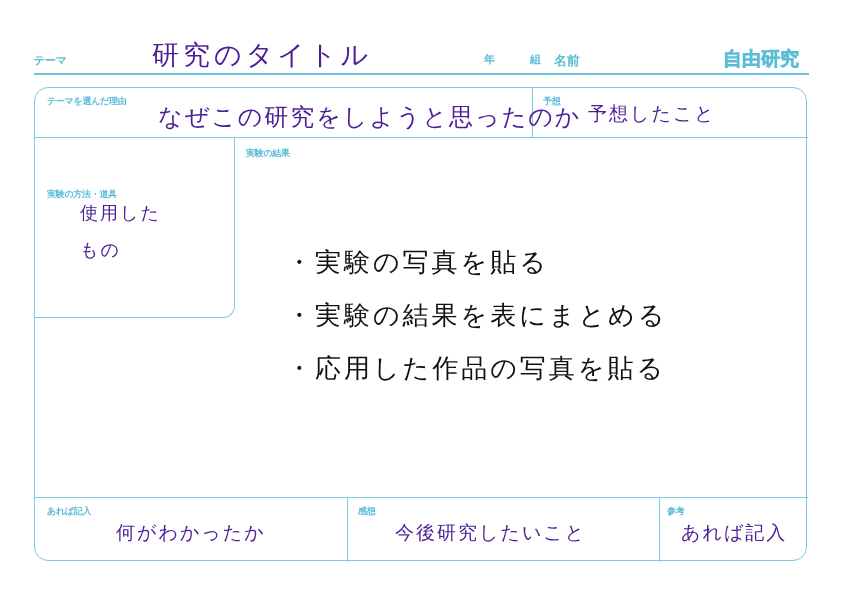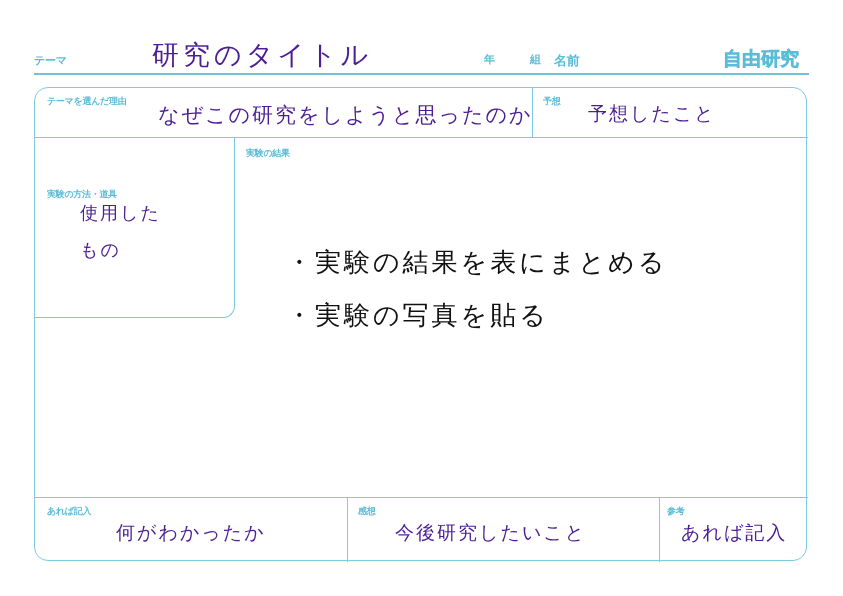--- a/index.html
+++ b/index.html
@@ -31,42 +31,43 @@
   <div class="header-line"></div>
 </div>
 
 <div class="frame"></div>
 
 <div class="hline" style="left:34px; top:137px; width:774px;"></div>
 <div class="vline" style="left:532px; top:87px; height:50px;"></div>
 
 <div>
   <span class="lbl" style="left:47px; top:95px;">テーマを選んだ理由</span>
-  <span class="hw" style="left:158px; top:101px; font-size:21px;">なぜこの研究をしようと思ったのか</span>
+  <span class="hw" style="left:158px; top:101px; font-size:24px;">なぜこの研究をしようと思ったのか</span>
 </div>
 
 <div>
   <span class="lbl" style="left:543px; top:95px;">予想</span>
   <span class="hw" style="left:588px; top:101px; font-size:19px;">予想したこと</span>
 </div>
 
 <div class="method-box"></div>
 <div class="vline" style="left:234px; top:137px; height:170px;"></div>
 
 <div>
   <span class="lbl" style="left:47px; top:147px;margin-top:41px;">実験の方法・道具</span>
   <span class="hw" style="left:80px; top:201px; font-size:18px;">使用した</span>
   <span class="hw" style="left:80px; top:238px; font-size:18px;">もの</span>
 </div>
 
 <div>
   <span class="lbl" style="left:246px; top:147px;">実験の結果</span>
   <ul class="bullet-list">
+    <li>・実験の写真を貼る</li>
     <li>・実験の結果を表にまとめる</li>
-    <li>・実験の写真を貼る</li>
+    <li>・応用した作品の写真を貼る</li>
   </ul>
 </div>
 
 <div class="hline" style="left:34px; top:497px; width:774px;"></div>
 <div class="vline" style="left:347px; top:497px; height:65px;"></div>
 <div class="vline" style="left:659px; top:497px; height:65px;"></div>
 
 <div>
   <span class="lbl" style="left:47px; top:505px;">あれば記入</span>
   <span class="hw" style="left:116px; top:520px; font-size:19px;">何がわかったか</span>

